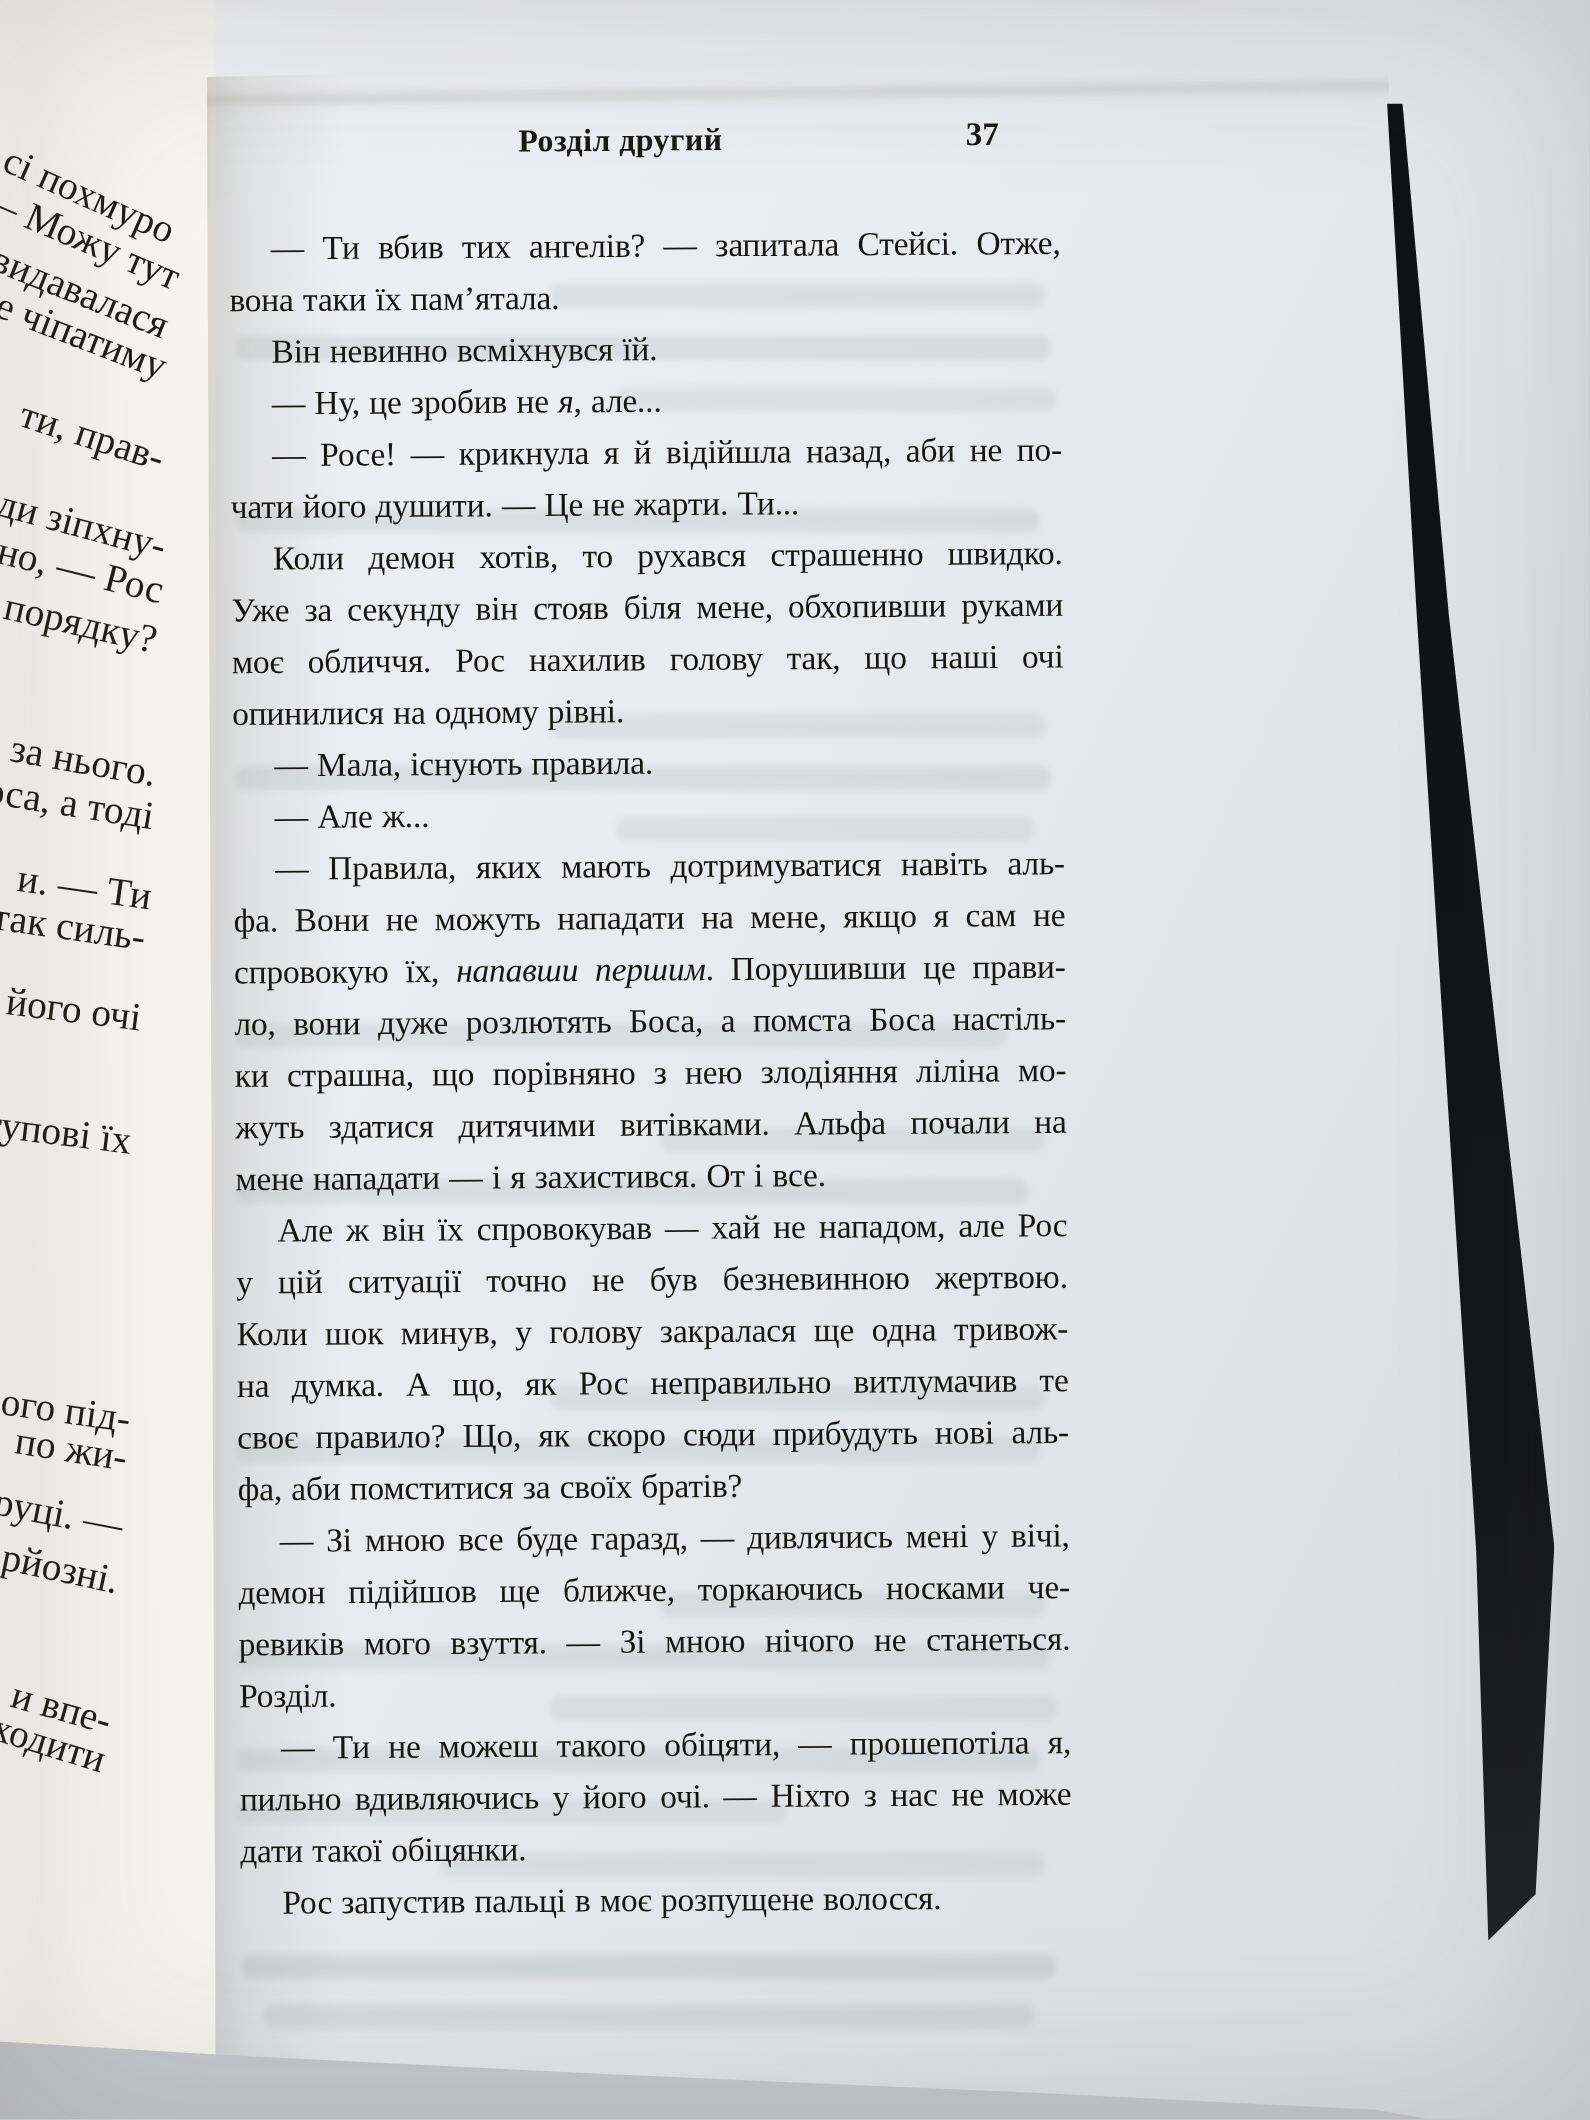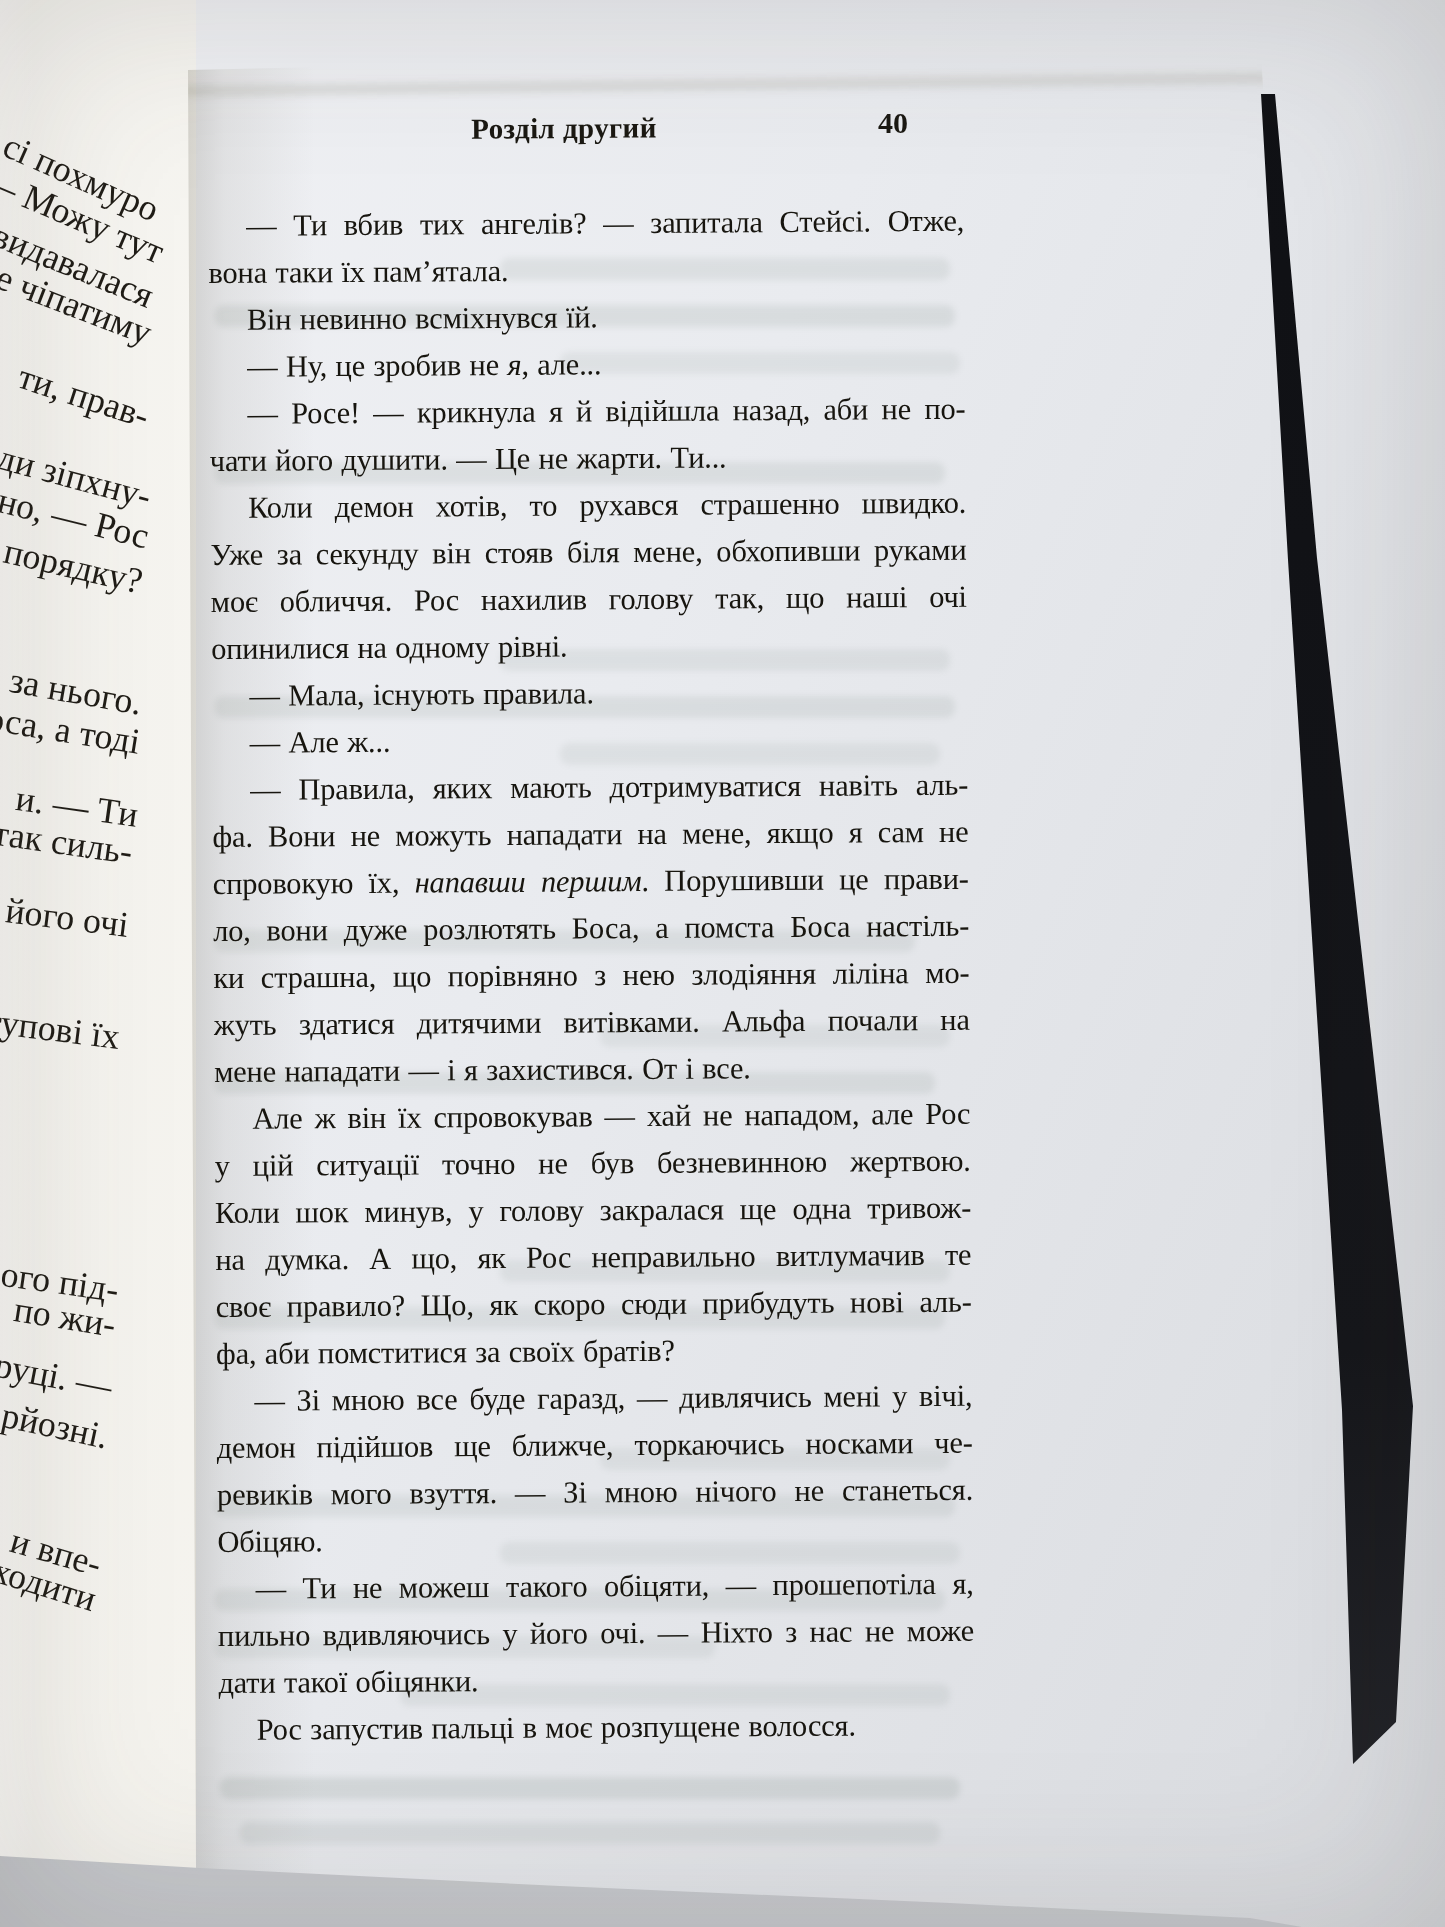--- a/index.html
+++ b/index.html
@@ -94,21 +94,21 @@
         <div class="ghost" style="left: 500px; top: 1542px; width: 460px; opacity: 0.1;"></div>
         <div class="ghost" style="left: 215px; top: 1589px; width: 730px; opacity: 0.12;"></div>
         <div class="ghost" style="left: 215px; top: 1636px; width: 500px; opacity: 0.1;"></div>
         <div class="ghost" style="left: 400px; top: 1684px; width: 550px; opacity: 0.11;"></div>
         <div class="ghost" style="left: 220px; top: 1777px; width: 740px; opacity: 0.16;"></div>
         <div class="ghost" style="left: 240px; top: 1822px; width: 700px; opacity: 0.12;"></div>
       </div>
     <div class="gutter"></div>
     <div class="top-crease"></div>
     <div class="chapter">Розділ другий</div>
-    <div class="page-num">40</div>
+    <div class="page-num">37</div>
     <div class="page-text" id="page-text">
         <div class="line ind"><span>— Ти вбив тих ангелів? — запитала Стейсі. Отже,</span></div>
         <div class="line last"><span>вона таки їх пам’ятала.</span></div>
         <div class="line ind last"><span>Він невинно всміхнувся їй.</span></div>
         <div class="line ind last"><span>— Ну, це зробив не </span><span class="it">я</span><span>, але...</span></div>
         <div class="line ind"><span>— Росе! — крикнула я й відійшла назад, аби не по-</span></div>
         <div class="line last"><span>чати його душити. — Це не жарти. Ти...</span></div>
         <div class="line ind"><span>Коли демон хотів, то рухався страшенно швидко.</span></div>
         <div class="line"><span>Уже за секунду він стояв біля мене, обхопивши руками</span></div>
         <div class="line"><span>моє обличчя. Рос нахилив голову так, що наші очі</span></div>
@@ -124,21 +124,21 @@
         <div class="line last"><span>мене нападати — і я захистився. От і все.</span></div>
         <div class="line ind"><span>Але ж він їх спровокував — хай не нападом, але Рос</span></div>
         <div class="line"><span>у цій ситуації точно не був безневинною жертвою.</span></div>
         <div class="line"><span>Коли шок минув, у голову закралася ще одна тривож-</span></div>
         <div class="line"><span>на думка. А що, як Рос неправильно витлумачив те</span></div>
         <div class="line"><span>своє правило? Що, як скоро сюди прибудуть нові аль-</span></div>
         <div class="line last"><span>фа, аби помститися за своїх братів?</span></div>
         <div class="line ind"><span>— Зі мною все буде гаразд, — дивлячись мені у вічі,</span></div>
         <div class="line"><span>демон підійшов ще ближче, торкаючись носками че-</span></div>
         <div class="line"><span>ревиків мого взуття. — Зі мною нічого не станеться.</span></div>
-        <div class="line last"><span>Обіцяю.</span></div>
+        <div class="line last"><span>Розділ.</span></div>
         <div class="line ind"><span>— Ти не можеш такого обіцяти, — прошепотіла я,</span></div>
         <div class="line"><span>пильно вдивляючись у його очі. — Ніхто з нас не може</span></div>
         <div class="line last"><span>дати такої обіцянки.</span></div>
         <div class="line ind last"><span>Рос запустив пальці в моє розпущене волосся.</span></div>
       </div>
   </div>
 
   <div class="layer cover-edge"></div>
   <div class="layer bottom-shadow"></div>
   <div class="layer vignette"></div>

